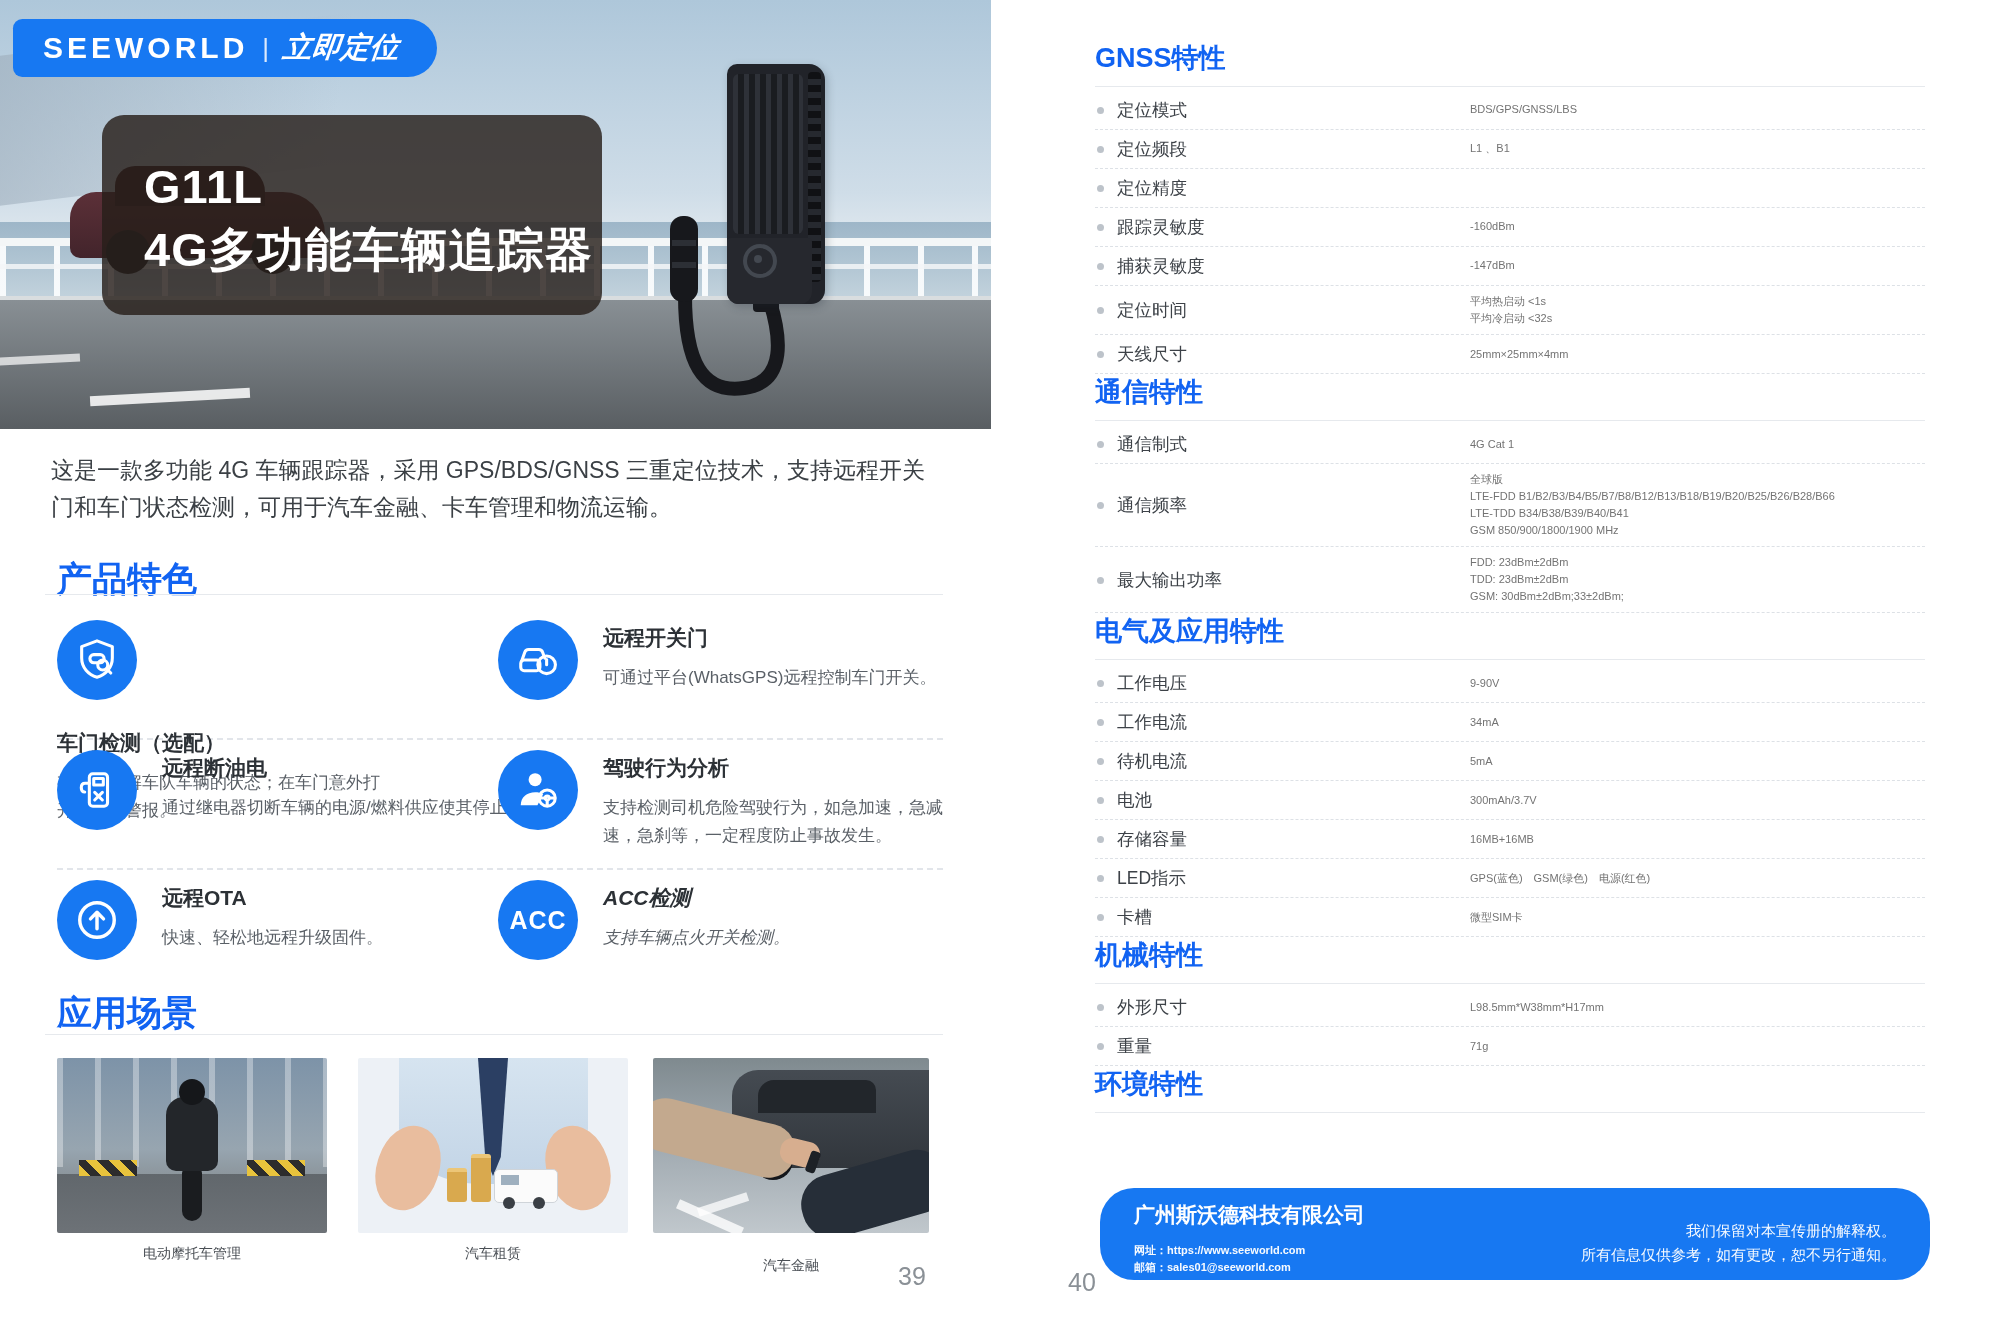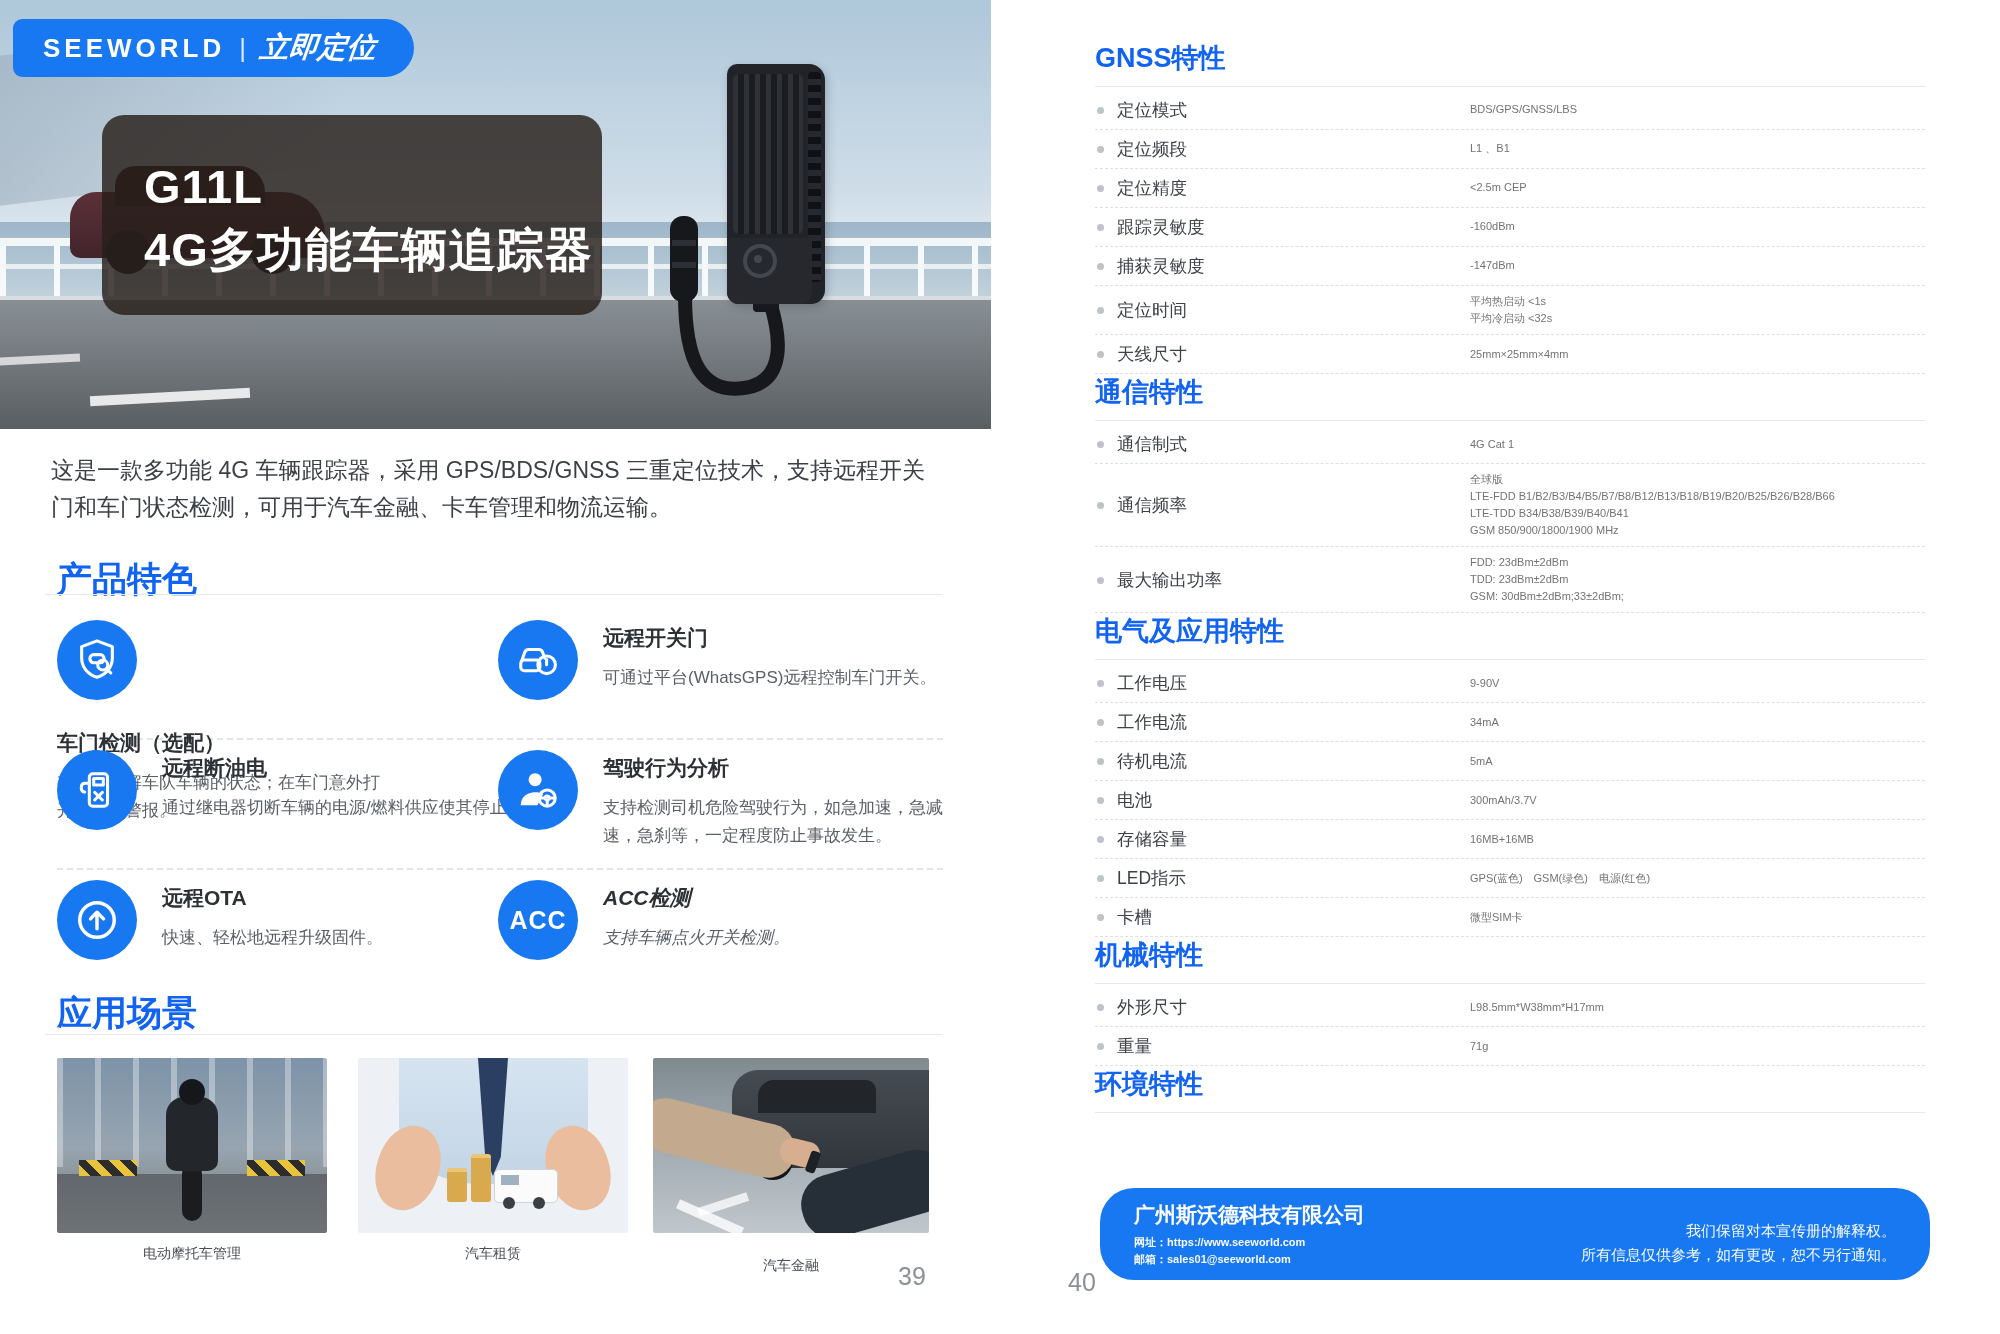--- a/index.html
+++ b/index.html
@@ -28,21 +28,21 @@
   
   .device{position:absolute;left:727px;top:64px;width:98px;height:240px;border-radius:10px 16px 14px 12px;background:#212329;box-shadow:2px 3px 8px rgba(30,40,50,.25);}
   .device .ribs{position:absolute;left:6px;top:10px;width:70px;height:160px;background:repeating-linear-gradient(90deg,#2e3138 0 5px,#1a1c20 5px 11px);border-radius:6px;}
   .device .vent{position:absolute;right:4px;top:8px;width:13px;height:210px;background:repeating-linear-gradient(#101114 0 7px,#26292f 7px 13px);border-radius:4px;}
   .device .panel{position:absolute;left:0;bottom:0;width:85px;height:66px;background:#26282e;border-radius:4px 4px 12px 12px;}
   .device .dlogo{position:absolute;left:16px;bottom:26px;width:26px;height:26px;border:4px solid #434850;border-radius:50%;}
   .device .dlogo::after{content:"";position:absolute;left:7px;top:7px;width:8px;height:8px;background:#434850;border-radius:50%;}
   .cable{position:absolute;left:0;top:0;width:991px;height:429px;pointer-events:none;}
   
   .logo-badge{position:absolute;left:13px;top:19px;height:58px;padding:0 38px 0 30px;background:#1778F2;border-radius:14px 44px 44px 14px;display:flex;align-items:center;gap:14px;color:#fff;}
-  .logo-word{font-size:26px;font-weight:800;letter-spacing:4px;}
+  .logo-word{font-size:30px;font-weight:800;letter-spacing:4px;}
   .logo-sep{font-size:26px;font-weight:300;opacity:.85;}
   .logo-tag{font-size:29px;font-weight:800;font-style:italic;transform:skewX(-6deg);}
   
   .intro{position:absolute;left:51px;top:452px;width:892px;font-size:23px;line-height:1.62;color:#3b4045;}
   .sec-head{position:absolute;font-size:35px;font-weight:800;color:#1163F2;}
   .sec-line{position:absolute;height:1px;background:#e6e9ed;}
   .features{position:absolute;left:57px;top:620px;width:886px;}
   .feature{position:absolute;display:flex;gap:25px;}
   .f-icon{flex:0 0 80px;width:80px;height:80px;border-radius:50%;background:#1778F2;display:flex;align-items:center;justify-content:center;color:#fff;}
   .f-icon svg{width:46px;height:46px;}
@@ -88,21 +88,21 @@
   .spec-page{position:absolute;left:1095px;top:40px;width:830px;}
   .spec-section h2{margin:0 0 4px;font-size:27px;font-weight:800;color:#1163F2;padding-bottom:10px;border-bottom:1px solid #e6e9ed;}
   .spec-section{margin-bottom:0;}
   .spec-section + .spec-section{}
   .spec-row{display:flex;align-items:center;padding:7px 0;border-bottom:1px dashed #dde1e6;}
   .spec-label{width:375px;display:flex;align-items:baseline;gap:13px;font-size:17.5px;color:#3d4248;box-sizing:border-box;padding-left:2px;flex:0 0 375px;}
   .spec-label::before{content:"";flex:0 0 7px;width:7px;height:7px;border-radius:50%;background:#bdc3ca;position:relative;top:-2px;}
   .spec-value{flex:1;font-size:11px;line-height:1.55;color:#737373;white-space:pre-line;}
   
   .footer{position:absolute;left:1100px;top:1188px;width:830px;height:92px;background:#1778F2;border-radius:34px;color:#fff;box-sizing:border-box;padding:13px 34px 0 34px;display:flex;justify-content:space-between;}
-  .footer .company{font-size:21px;font-weight:800;margin-bottom:5px;}
+  .footer .company{font-size:21px;font-weight:800;margin-bottom:13px;}
   .footer .contact{font-size:11px;line-height:1.55;opacity:.97;font-weight:bold;}
   .footer .legal{font-size:15px;line-height:1.6;text-align:right;align-self:flex-end;padding-bottom:13px;opacity:.96;}
 </style>
 </head>
 <body>
 
 <div class="hero">
   <div class="overpass"></div>
   <div class="sea"></div>
   <div class="railing"></div>
@@ -270,21 +270,20 @@
       <div class="spec-row">
         <div class="spec-label">定位模式</div>
         <div class="spec-value">BDS/GPS/GNSS/LBS</div>
       </div>
       <div class="spec-row">
         <div class="spec-label">定位频段</div>
         <div class="spec-value">L1 、B1</div>
       </div>
       <div class="spec-row">
         <div class="spec-label">定位精度</div>
-        <div class="spec-value">&lt;2.5m CEP</div>
       </div>
       <div class="spec-row">
         <div class="spec-label">跟踪灵敏度</div>
         <div class="spec-value">-160dBm</div>
       </div>
       <div class="spec-row">
         <div class="spec-label">捕获灵敏度</div>
         <div class="spec-value">-147dBm</div>
       </div>
       <div class="spec-row">

